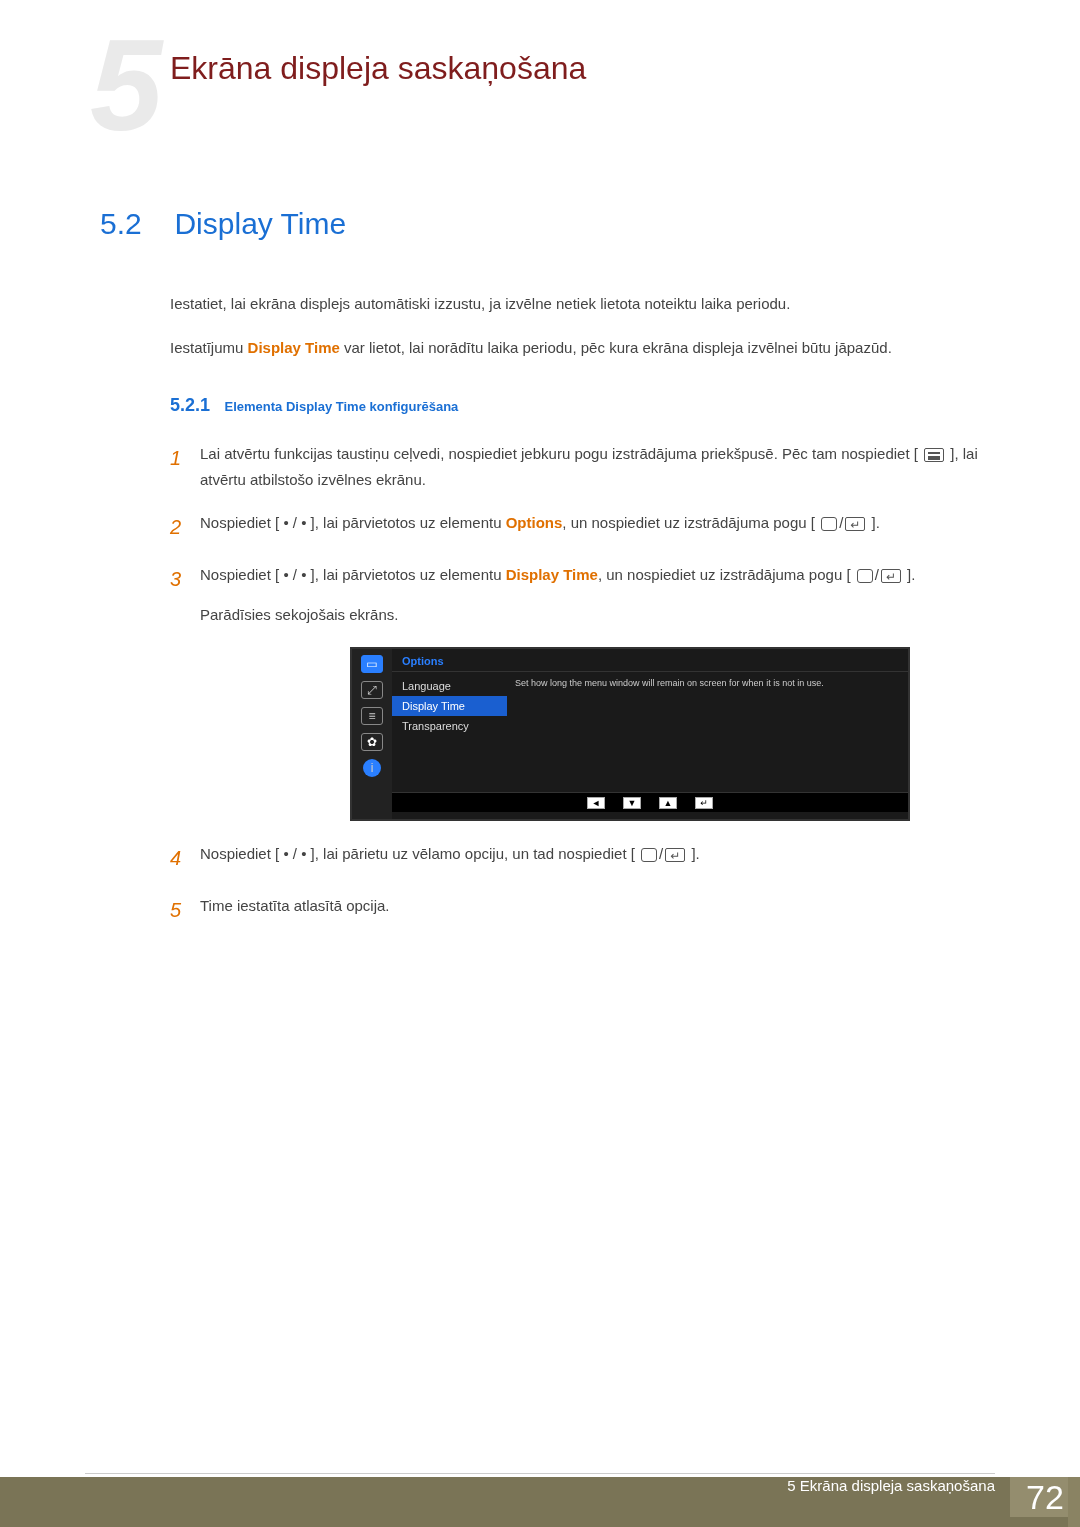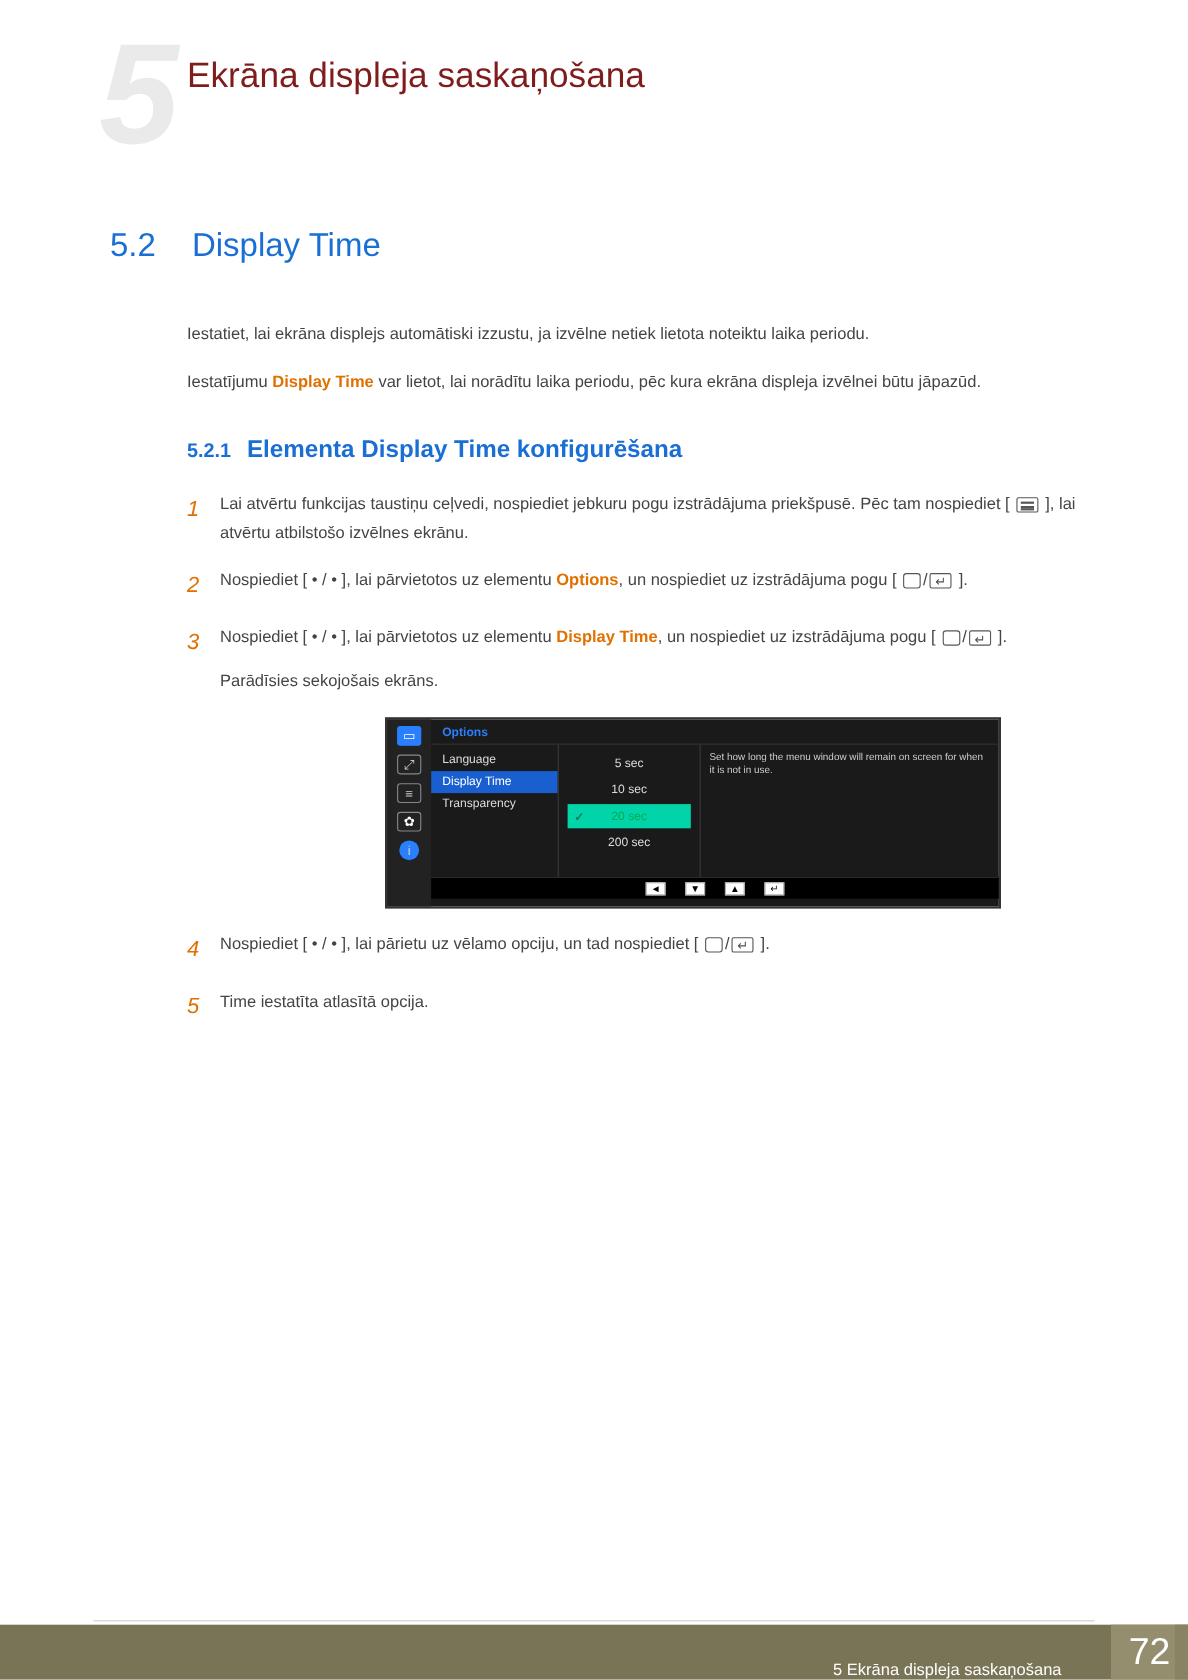--- a/index.html
+++ b/index.html
@@ -56,21 +56,21 @@
     line-height: 1.7;
     color: #444;
   }
   .body-text p { margin-bottom: 18px; }
   .em { color: #e07000; font-weight: bold; }
   .subsec {
     margin-left: 70px;
     margin-top: 35px;
   }
   .subsec-num { color: #1a6fd4; font-size: 18px; font-weight: bold; margin-right: 10px;}
-  .subsec-title { color: #1a6fd4; font-size: 22px; font-weight: bold; text-align: center;}
+  .subsec-title { color: #1a6fd4; font-size: 13px; font-weight: bold; text-align: center;}
   .steps {
     margin-left: 70px;
     margin-top: 25px;
   }
   .step {
     display: flex;
     margin-bottom: 18px;
     font-size: 15px;
     line-height: 1.7;
     color: #444;
@@ -175,39 +175,38 @@
     align-items:center; justify-content:center; font-size:9px; color:#aaa;
     background:#fff; color:#000;
   }
 
   .footer {
     position: absolute;
     bottom: 0; left: 0; right: 0;
     height: 50px;
     background: #7a7456;
     display: flex;
-    align-items: flex-end;
+    align-items: flex-start;
     justify-content: flex-end;
     padding-right: 0;
-    gap: 30px;
   }
   .footer-divider {
     position:absolute; top:-4px; left:85px; right:85px; height:1px; background:#ccc;
   }
   .footer-text {
     color: #fff;
     font-size: 15px;
     margin-right: 0;
   }
   .page-num-box {
     background: #948d6e;
     color: #fff;
     font-size: 34px;
     width: 70px;
-    height: 50px;
+    height: 40px;
     display:flex; align-items:center; justify-content:center;
     margin-left: 15px;
   }
   .side-tab {
     position:absolute; right:0; top:0; width:12px; height:50px; background:#8a8363;
   }
 </style>
 </head>
 <body>
 
@@ -271,26 +270,20 @@
         <div class="sb-icon" style="color:#fff;">✿</div>
         <div class="sb-icon info">i</div>
       </div>
       <div class="osd-main">
         <div class="osd-header">Options</div>
         <div class="osd-cols">
           <div class="menu-list">
             <div class="menu-item">Language</div>
             <div class="menu-item sel">Display Time</div>
             <div class="menu-item">Transparency</div>
-          </div>
-          <div class="val-list">
-            <div class="val-item">5 sec</div>
-            <div class="val-item">10 sec</div>
-            <div class="val-item sel">20 sec</div>
-            <div class="val-item">200 sec</div>
           </div>
           <div class="osd-desc">Set how long the menu window will remain on screen for when it is not in use.</div>
         </div>
         <div class="osd-navbar">
           <div class="nav-btn">◄</div>
           <div class="nav-btn">▼</div>
           <div class="nav-btn">▲</div>
           <div class="nav-btn">↵</div>
         </div>
       </div>

